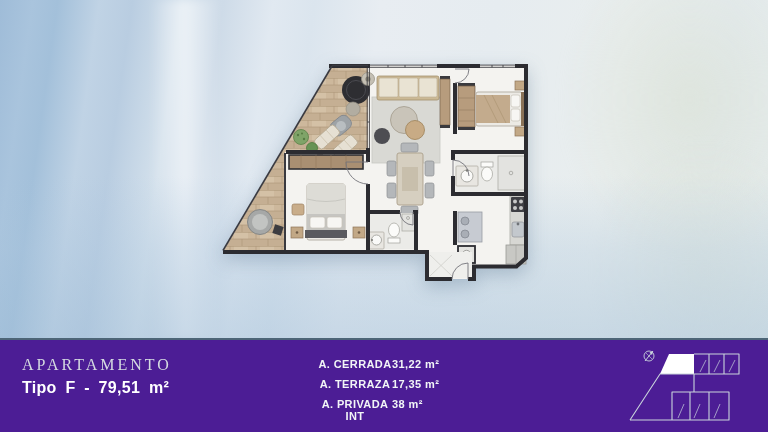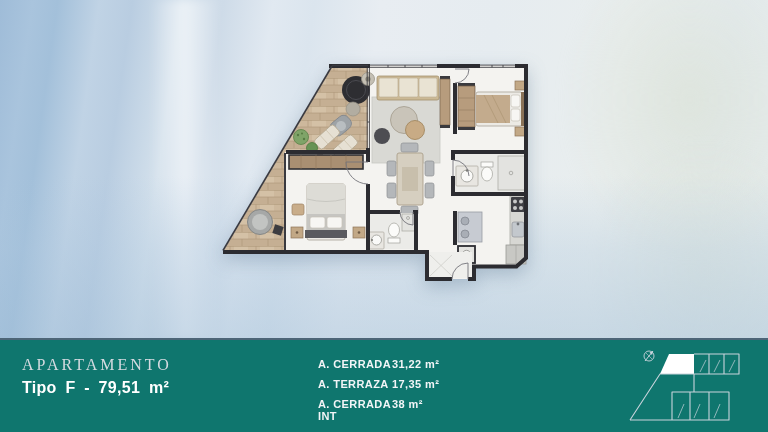--- a/index.html
+++ b/index.html
@@ -28,29 +28,29 @@
   .bg-white-band{position:absolute;left:150px;top:0;width:70px;height:340px;
     background:linear-gradient(to right, rgba(255,255,255,0), rgba(255,255,255,.55), rgba(255,255,255,0));
     filter:blur(4px);}
 
   
   #plan{position:absolute;left:222px;top:64px;width:313px;height:226px;
         filter:drop-shadow(0 6px 9px rgba(70,100,130,.30));}
 
   
   .bottom-bar{position:absolute;left:0;top:338px;width:768px;height:94px;
-    background:#0f766e;border-top:2px solid #4d6577;box-sizing:border-box;}
+    background:#4c1d95;border-top:2px solid #4d6577;box-sizing:border-box;}
   .apt-block{position:absolute;left:22px;top:16px;}
   .apt-title{font-family:"Liberation Serif", serif;font-size:16px;font-weight:500;
     letter-spacing:3px;color:#d5dbe1;}
   .apt-type{margin-top:5px;font-size:16px;font-weight:bold;color:#ffffff;
     word-spacing:4px;letter-spacing:.3px;}
   .areas-block{position:absolute;left:318px;top:18px;}
   .area-row{display:flex;margin-bottom:8px;font-size:11px;font-weight:bold;
-    color:#f2f5f7;letter-spacing:.4px;}
+    color:#f2f5f7;letter-spacing:.4px;text-align:center;}
   .area-label{width:74px;}
   .area-value{}
   .keyplan{position:absolute;left:622px;top:2px;}
 </style>
 </head>
 <body>
 
 <div id="stage">
 
   <div class="bg-base"></div>
@@ -275,21 +275,21 @@
     <div class="areas-block">
       <div class="area-row">
         <span class="area-label">A. CERRADA</span>
         <span class="area-value">31,22 m²</span>
       </div>
       <div class="area-row">
         <span class="area-label">A. TERRAZA</span>
         <span class="area-value">17,35 m²</span>
       </div>
       <div class="area-row">
-        <span class="area-label">A. CERRADA INT</span>
+        <span class="area-label">A. PRIVADA INT</span>
         <span class="area-value">38 m²</span>
       </div>
     </div>
 
     <svg class="keyplan" width="135" height="88" viewBox="0 0 135 88">
       <g stroke="#c9d4dc" stroke-width="1.1" fill="none" stroke-linejoin="round">
         <polygon points="38,32 47,12 72,12 72,32" fill="#ffffff" stroke="none"></polygon>
         <path d="M72,12 H117 V32 H72 M87,12 V32 M102,12 V32"></path>
         <path d="M78,30 L84,18 M92,30 L98,18 M107,30 L113,18" stroke-width="0.7"></path>
         <path d="M8,78 L38,32 L72,32 M72,32 V50"></path>

